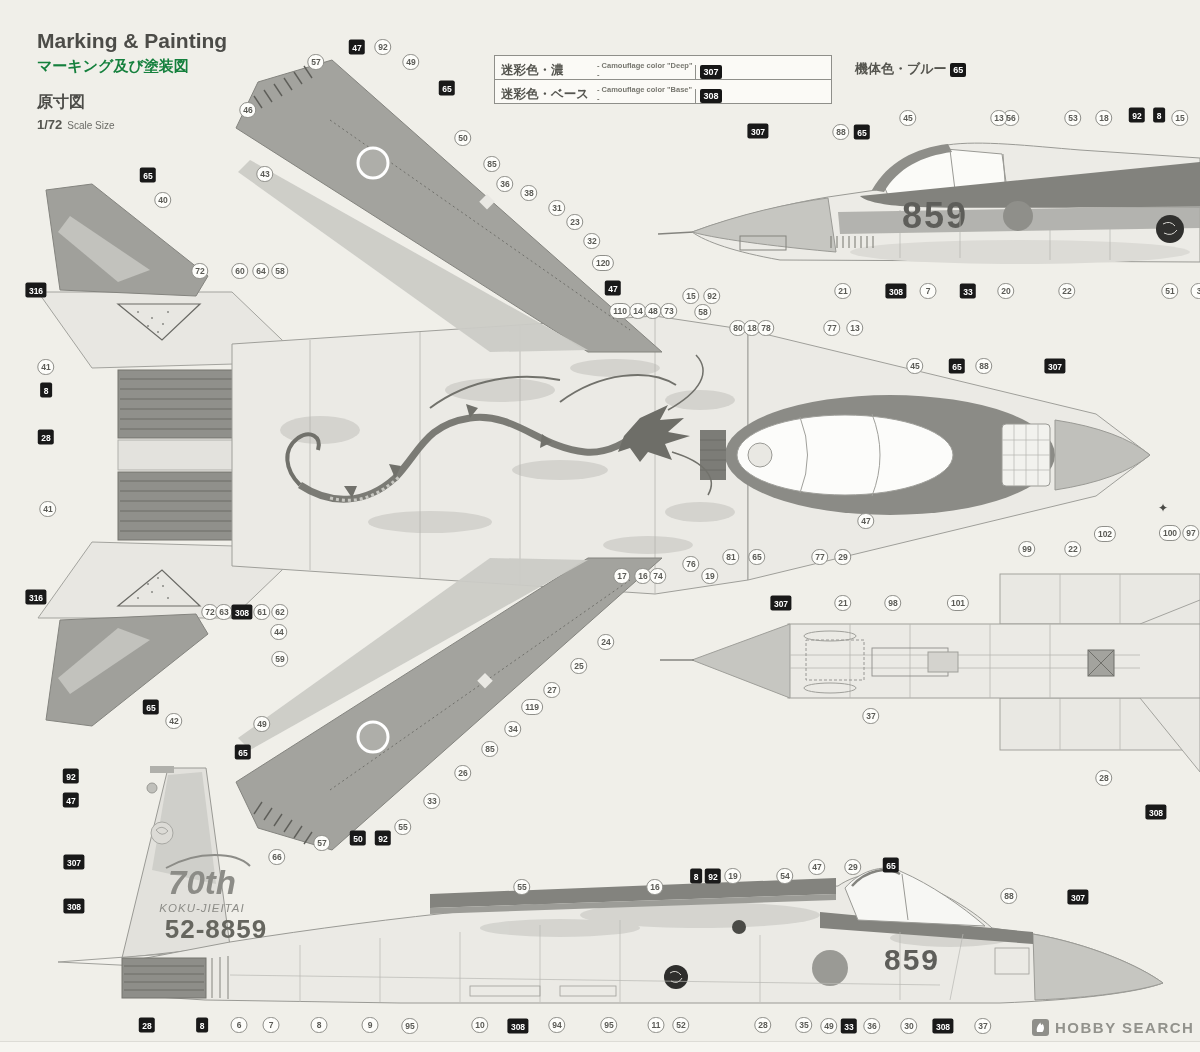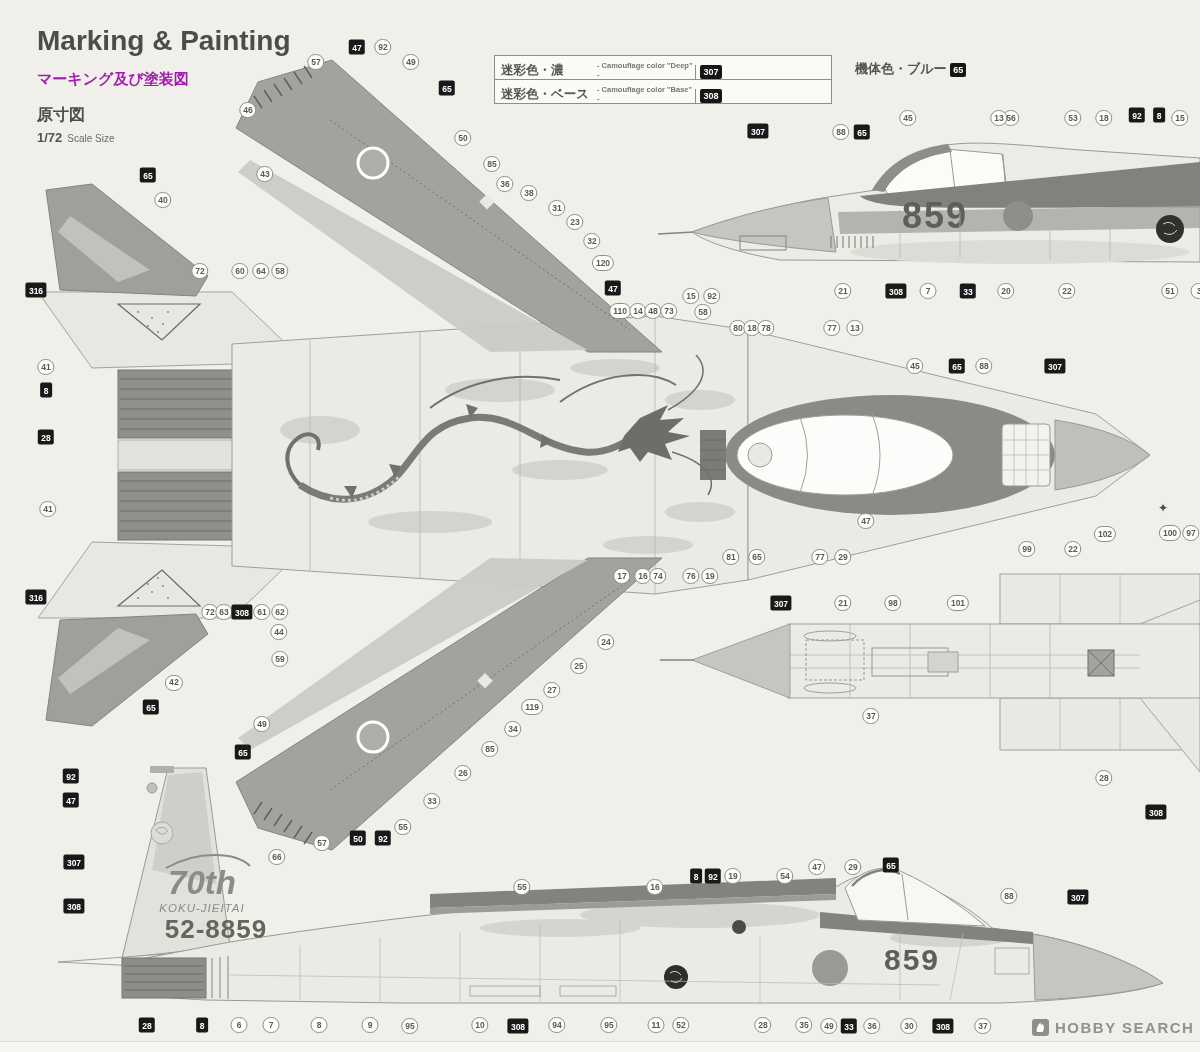--- a/index.html
+++ b/index.html
@@ -1,22 +1,22 @@
 <!DOCTYPE html>
 <html><head>
 <meta charset="utf-8">
 <style>
   html,body{margin:0;padding:0;background:#d8d7d2;}
   .page{position:relative;width:1200px;height:1052px;background:#f0efe9;overflow:hidden;
         font-family:"Liberation Sans",sans-serif;color:#4a4a46;}
   svg text{font-family:"Liberation Sans",sans-serif;}
   
   .titleblock{position:absolute;left:37px;top:28px;}
-  .titleblock h1{margin:0;font-size:28px;line-height:26px;color:#4c4c48;letter-spacing:0px;}
-  .title-jp{font-size:15px;font-weight:bold;margin-top:16px;color:#a21caf;}
+  .titleblock h1{margin:0;font-size:21px;line-height:26px;color:#4c4c48;letter-spacing:0px;}
+  .title-jp{font-size:15px;font-weight:bold;margin-top:3px;color:#15803d;}
   .scale-jp{font-size:16px;font-weight:bold;margin-top:16px;color:#4c4c48;}
   .scale-line{margin-top:4px;font-size:10px;color:#6b6b66;}
   .scale-line b{font-size:13px;color:#55554f;margin-right:5px;}
   .hdr{position:absolute;left:494px;top:8px;width:706px;overflow:hidden;white-space:nowrap;}
   .hdr-jp{font-size:13.5px;font-weight:bold;color:#474742;}
   .hdr-en{font-size:14.5px;font-weight:bold;color:#474742;margin-top:2px;}
   
   .legend{position:absolute;left:494px;top:55px;width:336px;border:1px solid #8f8f8a;background:#fbfaf6;}
   .legend-row{display:flex;align-items:flex-end;height:23px;}
   .legend-row+.legend-row{border-top:1px solid #8f8f8a;}
@@ -394,30 +394,30 @@
       <div class="co co-c" style="left: 984px; top: 366px;">88</div>
       <div class="co co-b" style="left: 1055px; top: 366px;">307</div>
       <div class="co co-c" style="left: 731px; top: 557px;">81</div>
       <div class="co co-c" style="left: 757px; top: 557px;">65</div>
       <div class="co co-c" style="left: 820px; top: 557px;">77</div>
       <div class="co co-c" style="left: 843px; top: 557px;">29</div>
       <div class="co co-c" style="left: 866px; top: 521px;">47</div>
       <div class="co co-c" style="left: 622px; top: 576px;">17</div>
       <div class="co co-c" style="left: 643px; top: 576px;">16</div>
       <div class="co co-c" style="left: 658px; top: 576px;">74</div>
-      <div class="co co-c" style="left: 691px; top: 576px;">76</div>
+      <div class="co co-c" style="left: 691px; top: 564px;">76</div>
       <div class="co co-c" style="left: 710px; top: 576px;">19</div>
       <div class="co co-c" style="left: 210px; top: 612px;">72</div>
       <div class="co co-c" style="left: 224px; top: 612px;">63</div>
       <div class="co co-b" style="left: 242px; top: 612px;">308</div>
       <div class="co co-c" style="left: 262px; top: 612px;">61</div>
       <div class="co co-c" style="left: 280px; top: 612px;">62</div>
       <div class="co co-c" style="left: 279px; top: 632px;">44</div>
       <div class="co co-c" style="left: 280px; top: 659px;">59</div>
-      <div class="co co-c" style="left: 174px; top: 683px; font-family: Liberation Mono, monospace;">42</div>
+      <div class="co co-c" style="left: 174px; top: 721px;">42</div>
       <div class="co co-b" style="left: 151px; top: 707px;">65</div>
       <div class="co co-c" style="left: 262px; top: 724px;">49</div>
       <div class="co co-b" style="left: 243px; top: 752px;">65</div>
       <div class="co co-c" style="left: 606px; top: 642px;">24</div>
       <div class="co co-c" style="left: 579px; top: 666px;">25</div>
       <div class="co co-c" style="left: 552px; top: 690px;">27</div>
       <div class="co co-c" style="left: 532px; top: 707px;">119</div>
       <div class="co co-c" style="left: 513px; top: 729px;">34</div>
       <div class="co co-c" style="left: 490px; top: 749px;">85</div>
       <div class="co co-c" style="left: 463px; top: 773px;">26</div>

